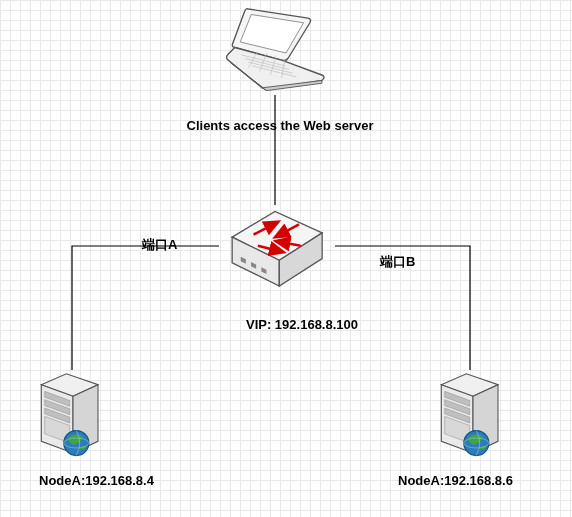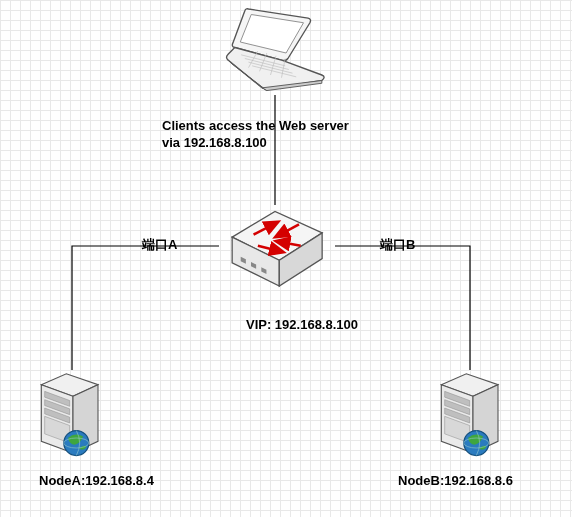--- a/index.html
+++ b/index.html
@@ -44,24 +44,24 @@
   .switch {
     left: 215px; top: 195px; width: 120px;
   }
   .switch svg { width: 120px; height: 110px; }
 
   
   .serverA { left: 25px; top: 368px; width: 90px; }
   .serverB { left: 425px; top: 368px; width: 90px; }
   .server svg { width: 75px; height: 95px; }
 
-  .clients-lbl { left: 162px; top: 118px; width: 220px; text-align:left; line-height:1.3; }
+  .clients-lbl { left: 170px; top: 118px; width: 220px; text-align:center; line-height:1.3; }
   .vip-lbl { left: 198px; top: 317px; width: 160px; text-align:right; }
   .portA-lbl { left: 142px; top: 236px; }
-  .portB-lbl { left: 380px; top: 236px; }
+  .portB-lbl { left: 380px; top: 253px; }
   .nodeA-lbl { left: 12px; top: 473px; margin-left: 27px; }
   .nodeB-lbl { left: 398px; top: 473px; }
 </style>
 </head>
 <body>
 
 <svg class="conn">
 
   <line x1="275" y1="95" x2="275" y2="205" stroke="#000" stroke-width="1.2"></line>
 
@@ -91,21 +91,20 @@
       </g>
 
       <path d="M8 64 L45 94 L50 97 L12 68 Z" fill="#ccc" stroke="#555" stroke-width="1"></path>
       <path d="M45 94 L110 86 L110 89 L50 97 Z" fill="#ccc" stroke="#555" stroke-width="1"></path>
     </svg>
   </span>
 </div>
 
 <div class="label clients-lbl">
   <span>Clients access the Web server</span><br>
-  <span>via 192.168.8.100</span>
 </div>
 
 <div class="node switch">
   <span>
     <svg viewBox="0 0 140 120">
       <defs>
         <marker id="rarrow" markerWidth="8" markerHeight="8" refX="5" refY="3" orient="auto">
           <path d="M0,0 L7,3 L0,6 Z" fill="#d40000"></path>
         </marker>
       </defs>
@@ -176,13 +175,13 @@
         <path d="M14 56 L44 67 L44 88 L14 77 Z" fill="#d8d8d8"></path>
       </g>
       <circle cx="52" cy="88" r="15" fill="#2b7bbf" stroke="#14507e" stroke-width="1.5"></circle>
       <path d="M42 82 Q50 75 60 80 Q58 88 50 90 Q44 90 42 82 Z" fill="#3fa63f"></path>
       <path d="M55 95 Q60 90 64 92 Q62 98 55 95 Z" fill="#3fa63f"></path>
       <ellipse cx="52" cy="88" rx="15" ry="6" fill="none" stroke="#9cc" stroke-width="0.7"></ellipse>
       <path d="M52 73 Q60 88 52 103" fill="none" stroke="#9cc" stroke-width="0.7"></path>
     </svg>
   </span>
 </div>
-<div class="label nodeB-lbl">NodeB:192.168.8.6</div>
+<div class="label nodeB-lbl">NodeA:192.168.8.6</div>
 
 </body></html>

